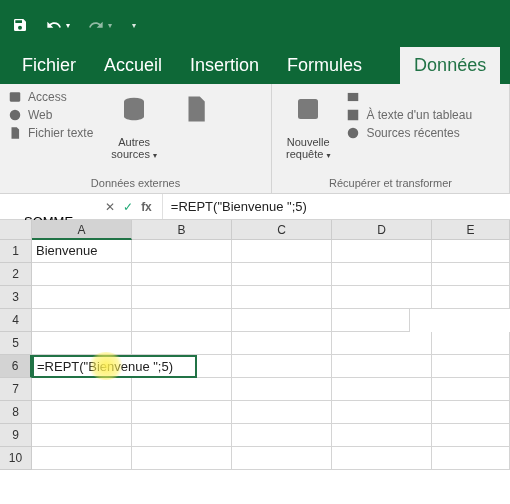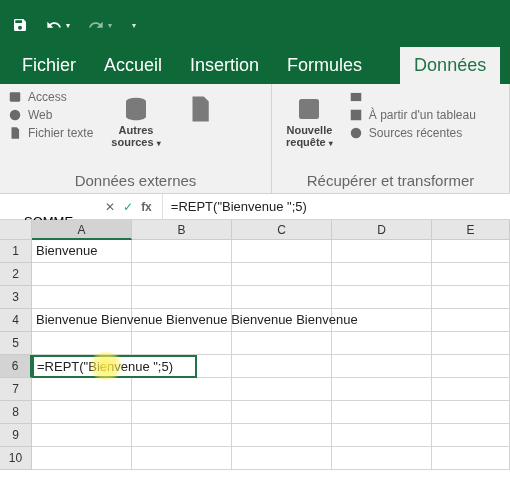--- a/index.html
+++ b/index.html
@@ -9,25 +9,25 @@
 .titlebar .icon { color: #fff; font-size: 14px; display: flex; align-items: center; gap: 2px; cursor: pointer; }
 .titlebar svg { width: 16px; height: 16px; fill: #fff; }
 .titlebar .chev { font-size: 8px; color: #fff; margin-left: 2px; }
 
 .tabs { background: #0e6837; height: 34px; display: flex; align-items: flex-end; padding-left: 8px; }
 .tabs .tab { color: #fff; padding: 8px 14px; font-size: 18px; cursor: pointer; }
 .tabs .tab.active { background: #f1f1f1; color: #217346; margin-left: 24px; }
 
 .ribbon { background: #f1f1f1; height: 110px; border-bottom: 1px solid #d4d4d4; display: flex; }
 .group { border-right: 1px solid #d4d4d4; padding: 4px 8px 2px; display: flex; flex-direction: column; justify-content: space-between; }
-.group-title { text-align: center; font-size: 15px; color: #666; padding: 2px 0; }
+.group-title { text-align: center; font-size: 11px; color: #666; padding: 2px 0; }
 .stack { display: flex; flex-direction: column; gap: 4px; }
 .stack-item { display: flex; align-items: center; gap: 6px; color: #6a6a6a; font-size: 12px; white-space: nowrap; }
 .stack-item svg { width: 14px; height: 14px; fill: #6a6a6a; }
-.bigbtn { display: flex; flex-direction: column; align-items: center; justify-content: center; gap: 0; color: #444; font-size: 11px; padding: 4px 6px; cursor: pointer; text-align: center; font-weight: bold; }
+.bigbtn { display: flex; flex-direction: column; align-items: center; justify-content: center; gap: 12px; color: #444; font-size: 11px; padding: 4px 6px; cursor: pointer; text-align: center; }
 .bigbtn svg { width: 30px; height: 30px; fill: #7a7a7a; }
 .bigbtn .chev { font-size: 8px; }
 
 .formula-row { display: flex; align-items: stretch; border-bottom: 1px solid #d4d4d4; height: 26px; }
 .namebox { width: 95px; border: 1px solid #ccc; border-left: none; display: flex; align-items: center; padding: 0 24px; font-size: 13px; position: relative; margin-top: 26px; }
 .namebox .dd { position: absolute; right: 4px; font-size: 8px; color: #666; }
 .fx-btns { display: flex; align-items: center; gap: 8px; padding: 0 10px; border-right: 1px solid #e0e0e0; }
 .fx-btns span { color: #666; font-size: 12px; cursor: pointer; }
 .fx-btns .fx { font-weight: bold; }
 .formula-input { flex: 1; display: flex; align-items: center; padding: 0 8px; font-size: 13px; color: #222; }
@@ -131,21 +131,21 @@
       <div class="stack">
         <div class="stack-item">
             <svg viewBox="0 0 24 24">
               <rect x="3" y="5" width="18" height="14"></rect>
             </svg>
           </div>
         <div class="stack-item">
             <svg viewBox="0 0 24 24">
               <path d="M3 3h18v18H3zM3 9h18M3 15h18M9 3v18M15 3v18"></path>
             </svg>
-            <span>À partir d'un tableau</span>
+            <span>À texte d'un tableau</span>
           </div>
         <div class="stack-item">
             <svg viewBox="0 0 24 24">
               <circle cx="12" cy="12" r="9"></circle>
             </svg>
             <span>Sources récentes</span>
           </div>
       </div>
     </div>
     <div class="group-title">Récupérer et transformer</div>
@@ -194,23 +194,20 @@
   <div class="row">
       <div class="rowhdr">3</div>
     <div class="cell cA"></div>
       <div class="cell cB"></div>
       <div class="cell cC"></div>
       <div class="cell cD"></div>
       <div class="cell cE"></div>
   </div>
   <div class="row">
       <div class="rowhdr">4</div>
-    <div class="cell cA" style="position:relative">
-        <span class="overflow-text">Bienvenue Bienvenue Bienvenue Bienvenue Bienvenue</span>
-      </div>
     <div class="cell cB"></div>
       <div class="cell cC"></div>
       <div class="cell cD"></div>
       <div class="cell cE"></div>
   </div>
   <div class="row">
       <div class="rowhdr">5</div>
     <div class="cell cA"></div>
       <div class="cell cB"></div>
       <div class="cell cC"></div>

